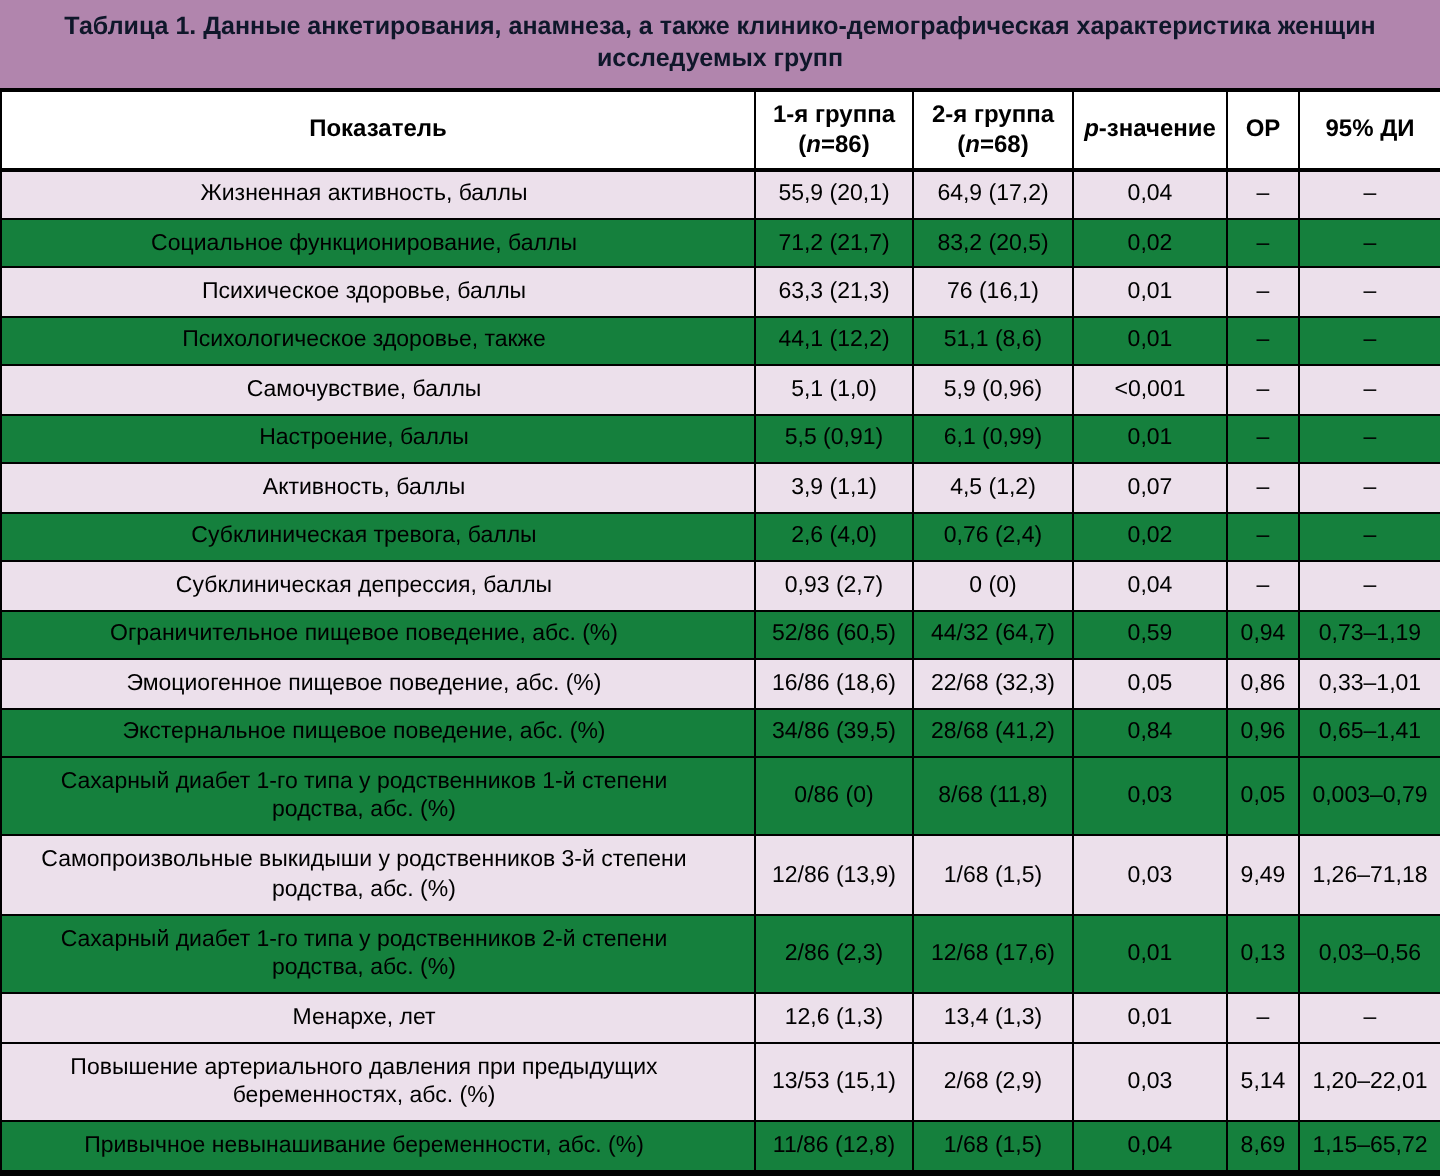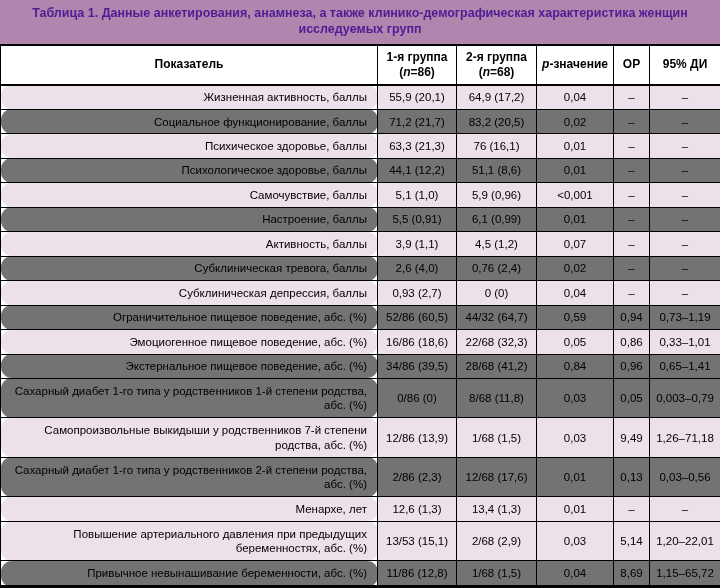--- a/index.html
+++ b/index.html
@@ -11,21 +11,21 @@
   .page {
     width: 720px;
     height: 588px;
     overflow: hidden;
     background: #ffffff;
     display: flex;
     flex-direction: column;
   }
   .title-band {
     background: #b185ad;
-    color: #4c1d95;
+    color: #0f172a;
     font-weight: bold;
     font-size: 12.5px;
     line-height: 1.3;
     text-align: center;
     padding: 5px 18px 6px 18px;
     border-bottom: 2px solid #000000;
   }
   table.data-table {
     width: 720px;
     border-collapse: collapse;
@@ -55,28 +55,27 @@
     white-space: pre-line;
   }
   tbody td {
     font-size: 11.5px;
     line-height: 1.25;
     vertical-align: middle;
     padding: 4px 4px;
     border: 1px solid #000000;
   }
   tbody td.c-label {
-    text-align: right;
+    text-align: center;
     padding-left: 8px;
-    padding-right: 10px;
-    border-radius: 11px;
+    padding-right: 22px;
   }
   tbody td.c-num { text-align: center; }
   tbody tr.alt td { background: #ece0eb; }
-  tbody tr.plain td { background: #737373; }
+  tbody tr.plain td { background: #15803d; }
   em.it { font-style: italic; font-weight: inherit; }
 </style>
 </head>
 <body>
 
 <div class="page">
   <div class="title-band">Таблица 1. Данные анкетирования, анамнеза, а также клинико-демографическая характеристика женщин исследуемых групп</div>
 
   <table class="data-table">
     <colgroup>
@@ -118,21 +117,21 @@
         </tr>
         <tr class="alt">
           <td class="c-label">Психическое здоровье, баллы</td>
           <td class="c-num">63,3 (21,3)</td>
           <td class="c-num">76 (16,1)</td>
           <td class="c-num">0,01</td>
           <td class="c-num">–</td>
           <td class="c-num">–</td>
         </tr>
         <tr class="plain">
-          <td class="c-label">Психологическое здоровье, баллы</td>
+          <td class="c-label">Психологическое здоровье, также</td>
           <td class="c-num">44,1 (12,2)</td>
           <td class="c-num">51,1 (8,6)</td>
           <td class="c-num">0,01</td>
           <td class="c-num">–</td>
           <td class="c-num">–</td>
         </tr>
         <tr class="alt">
           <td class="c-label">Самочувствие, баллы</td>
           <td class="c-num">5,1 (1,0)</td>
           <td class="c-num">5,9 (0,96)</td>
@@ -198,21 +197,21 @@
         </tr>
         <tr class="plain">
           <td class="c-label">Сахарный диабет 1-го типа у родственников 1-й степени родства, абс. (%)</td>
           <td class="c-num">0/86 (0)</td>
           <td class="c-num">8/68 (11,8)</td>
           <td class="c-num">0,03</td>
           <td class="c-num">0,05</td>
           <td class="c-num">0,003–0,79</td>
         </tr>
         <tr class="alt">
-          <td class="c-label">Самопроизвольные выкидыши у родственников 7-й степени родства, абс. (%)</td>
+          <td class="c-label">Самопроизвольные выкидыши у родственников 3-й степени родства, абс. (%)</td>
           <td class="c-num">12/86 (13,9)</td>
           <td class="c-num">1/68 (1,5)</td>
           <td class="c-num">0,03</td>
           <td class="c-num">9,49</td>
           <td class="c-num">1,26–71,18</td>
         </tr>
         <tr class="plain">
           <td class="c-label">Сахарный диабет 1-го типа у родственников 2-й степени родства, абс. (%)</td>
           <td class="c-num">2/86 (2,3)</td>
           <td class="c-num">12/68 (17,6)</td>

